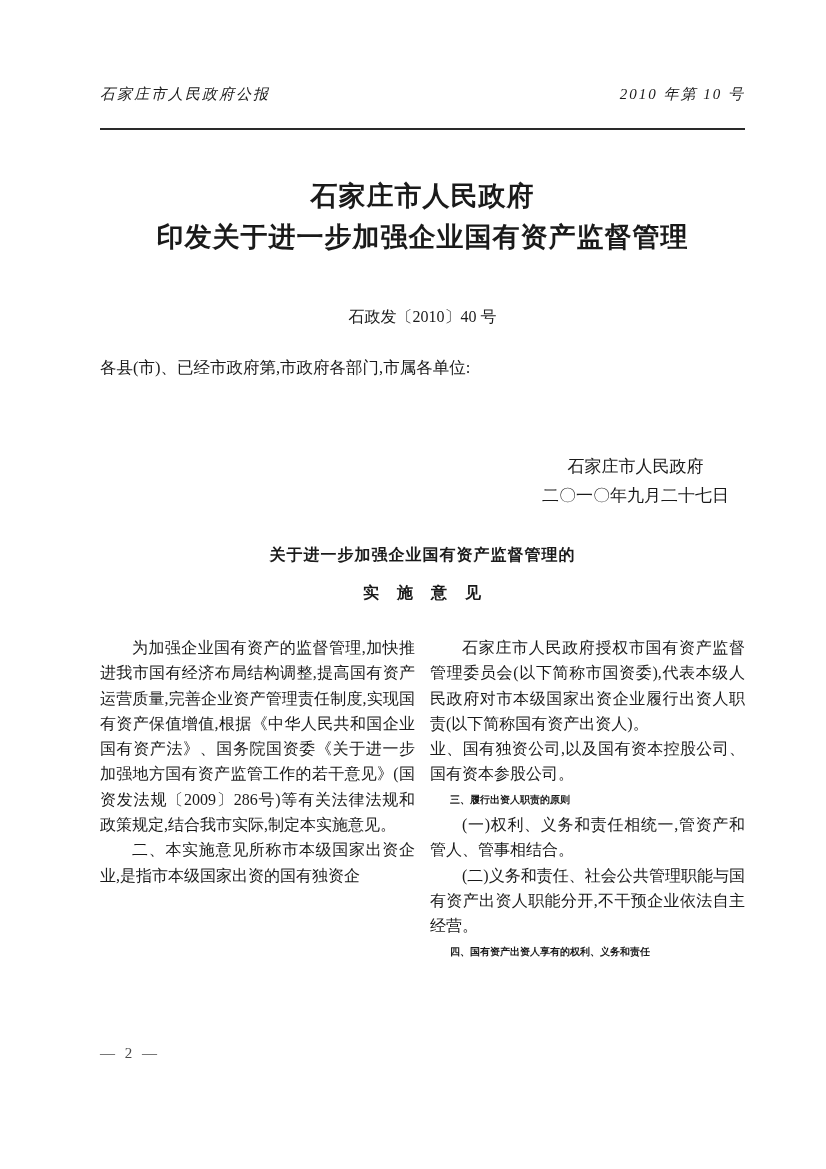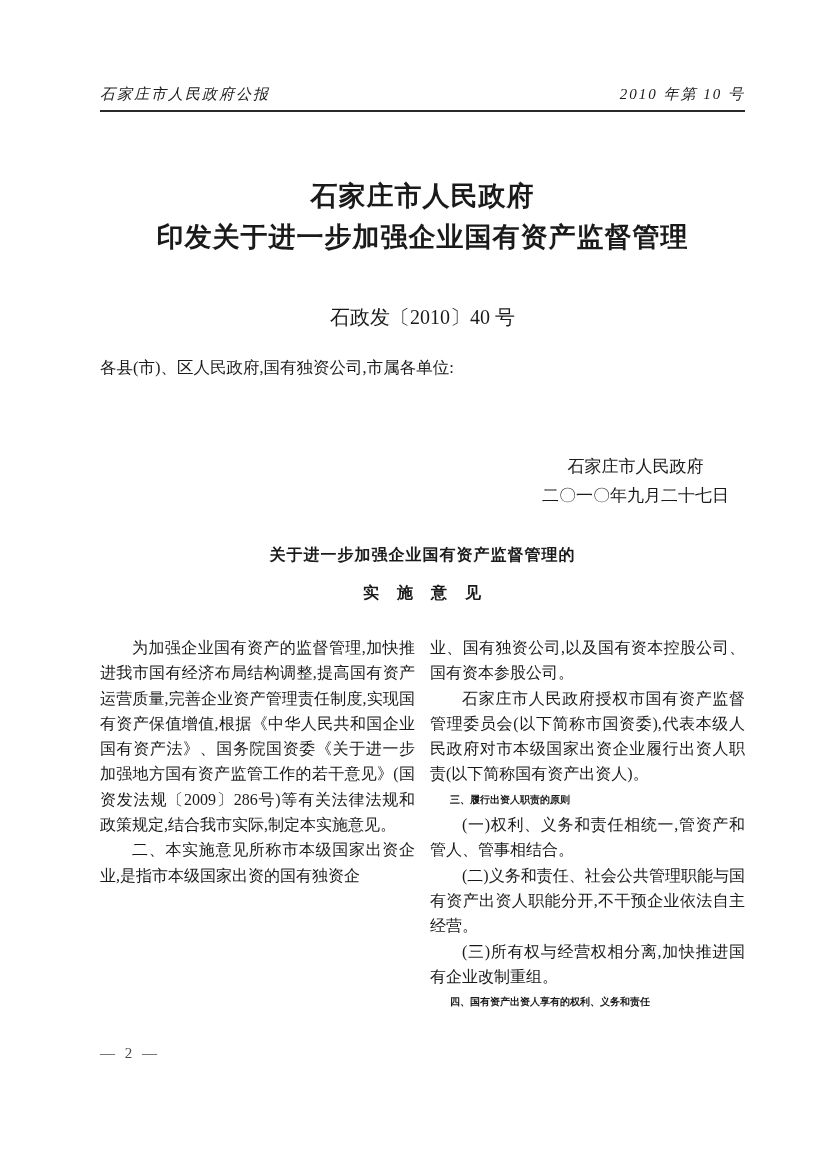--- a/index.html
+++ b/index.html
@@ -9,33 +9,33 @@
     font-family: "Liberation Serif", "DejaVu Serif", serif;
     color: #1a1a1a;
   }
   .page { position: relative; width: 826px; height: 1169px; background: #ffffff; overflow: hidden; }
 
   
   .gz-header {
     position: absolute; left: 100px; top: 84px; width: 645px;
     display: flex; justify-content: space-between; align-items: flex-end;
     font-size: 15px; line-height: 20px; font-style: italic;
-    padding-bottom: 6px; border-bottom: 2px solid #2a2a2a;
+    padding-bottom: 24px; border-bottom: 2px solid #2a2a2a;
     letter-spacing: 2px;
   }
 
   
   .notice-title {
     position: absolute; left: 100px; top: 176px; width: 645px;
     text-align: center; font-weight: bold;
     font-size: 27px; line-height: 41px; letter-spacing: 1px;
   }
   .doc-number {
     position: absolute; left: 100px; top: 306px; width: 645px;
-    text-align: center; font-size: 20px; line-height: 22px;
+    text-align: center; font-size: 16px; line-height: 22px;
   }
 
   
   .notice-body {
     position: absolute; left: 100px; top: 354px; width: 645px;
     font-size: 16.5px; line-height: 28.5px; text-align: justify;
   }
   .notice-body p { margin: 0; }
   .notice-body .indent { text-indent: 2em; }
 
@@ -90,46 +90,45 @@
   </div>
 
   <div class="notice-title">
     <div>石家庄市人民政府</div>
     <div>印发关于进一步加强企业国有资产监督管理</div>
   </div>
 
   <div class="doc-number">石政发〔2010〕40 号</div>
 
   <div class="notice-body">
-    <p>各县(市)、区人民政府,国有独资公司,市属各单位:</p>
+    <p>各县(市)、已经市政府第,市政府各部门,市属各单位:</p>
   </div>
 
   <div class="signature">
     <span class="sig-inner">
       <div>石家庄市人民政府</div>
       <div>二〇一〇年九月二十七日</div>
     </span>
   </div>
 
   <div class="opinion-title">
     <div>关于进一步加强企业国有资产监督管理的</div>
     <div>实　施　意　见</div>
   </div>
 
   <div class="columns">
     <div class="col">
         <p class="col-para">为加强企业国有资产的监督管理,加快推进我市国有经济布局结构调整,提高国有资产运营质量,完善企业资产管理责任制度,实现国有资产保值增值,根据《中华人民共和国企业国有资产法》、国务院国资委《关于进一步加强地方国有资产监管工作的若干意见》(国资发法规〔2009〕286号)等有关法律法规和政策规定,结合我市实际,制定本实施意见。</p>
         <p class="col-para">二、本实施意见所称市本级国家出资企业,是指市本级国家出资的国有独资企</p>
       </div>
     <div class="col">
+        <p class="col-para">石家庄市人民政府授权市国有资产监督管理委员会(以下简称市国资委),代表本级人民政府对市本级国家出资企业履行出资人职责(以下简称国有资产出资人)。</p>
         <p class="col-para cont">业、国有独资公司,以及国有资本控股公司、国有资本参股公司。</p>
-        <p class="col-para">石家庄市人民政府授权市国有资产监督管理委员会(以下简称市国资委),代表本级人民政府对市本级国家出资企业履行出资人职责(以下简称国有资产出资人)。</p>
         <p class="col-heading">三、履行出资人职责的原则</p>
         <p class="col-para">(一)权利、义务和责任相统一,管资产和管人、管事相结合。</p>
         <p class="col-para">(二)义务和责任、社会公共管理职能与国有资产出资人职能分开,不干预企业依法自主经营。</p>
-        <p class="col-para">(三)所有权与经营权相分离,加快推进国有企业改制重组。</p>
         <p class="col-heading">四、国有资产出资人享有的权利、义务和责任</p>
       </div>
   </div>
 
   <div class="page-number">— 2 —</div>
 
 </div>
 
 </body></html>

